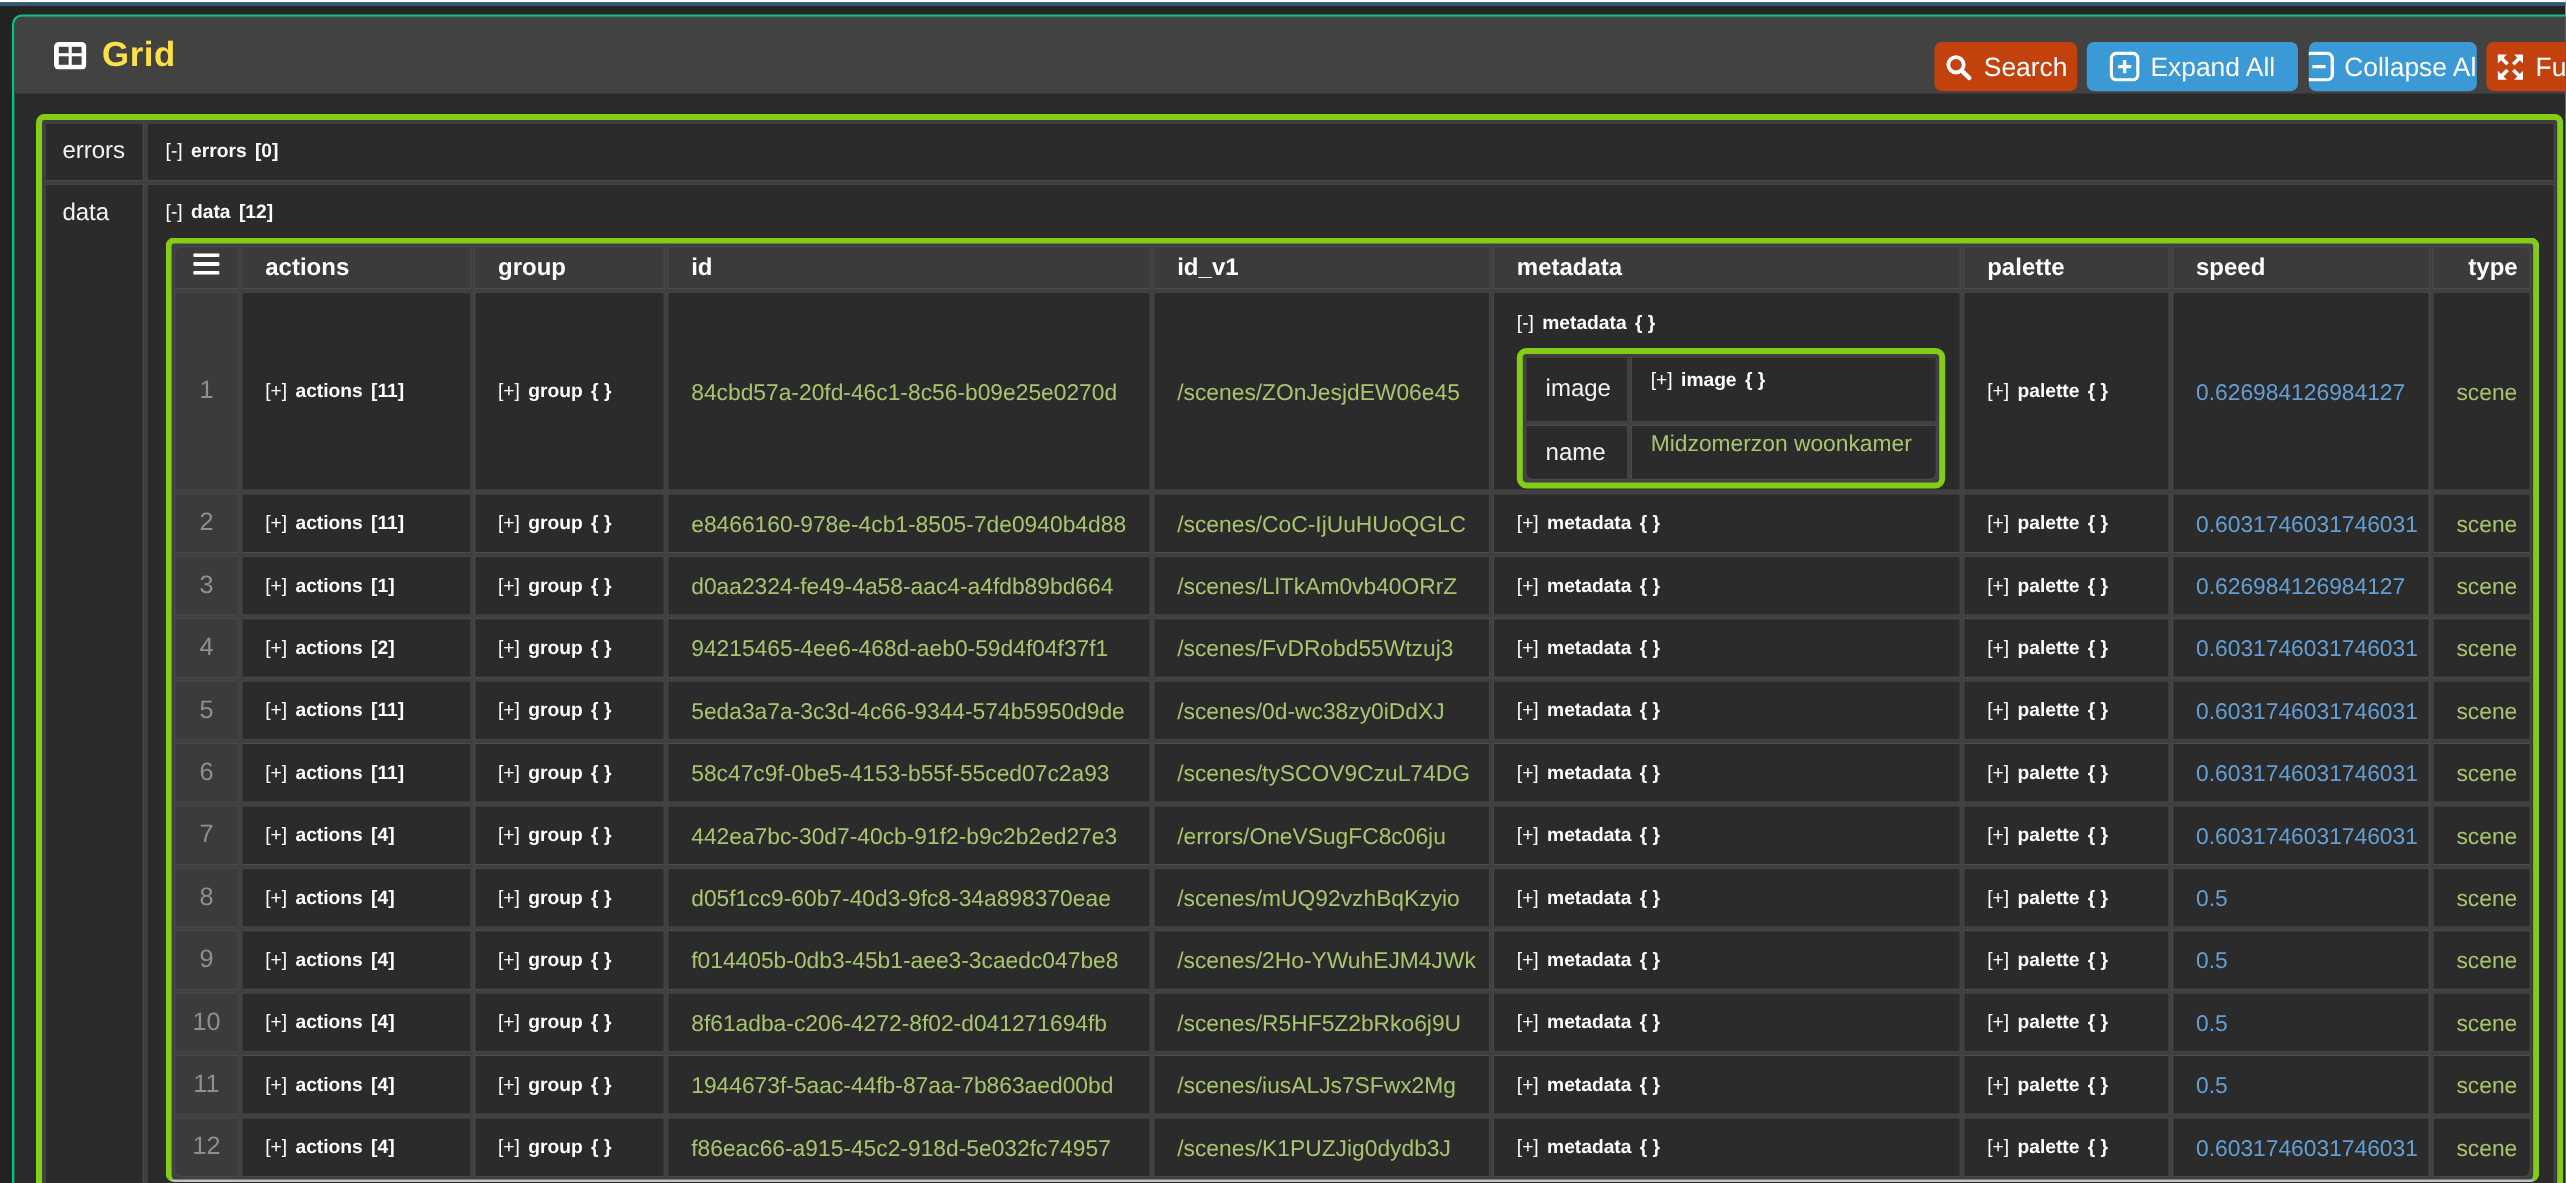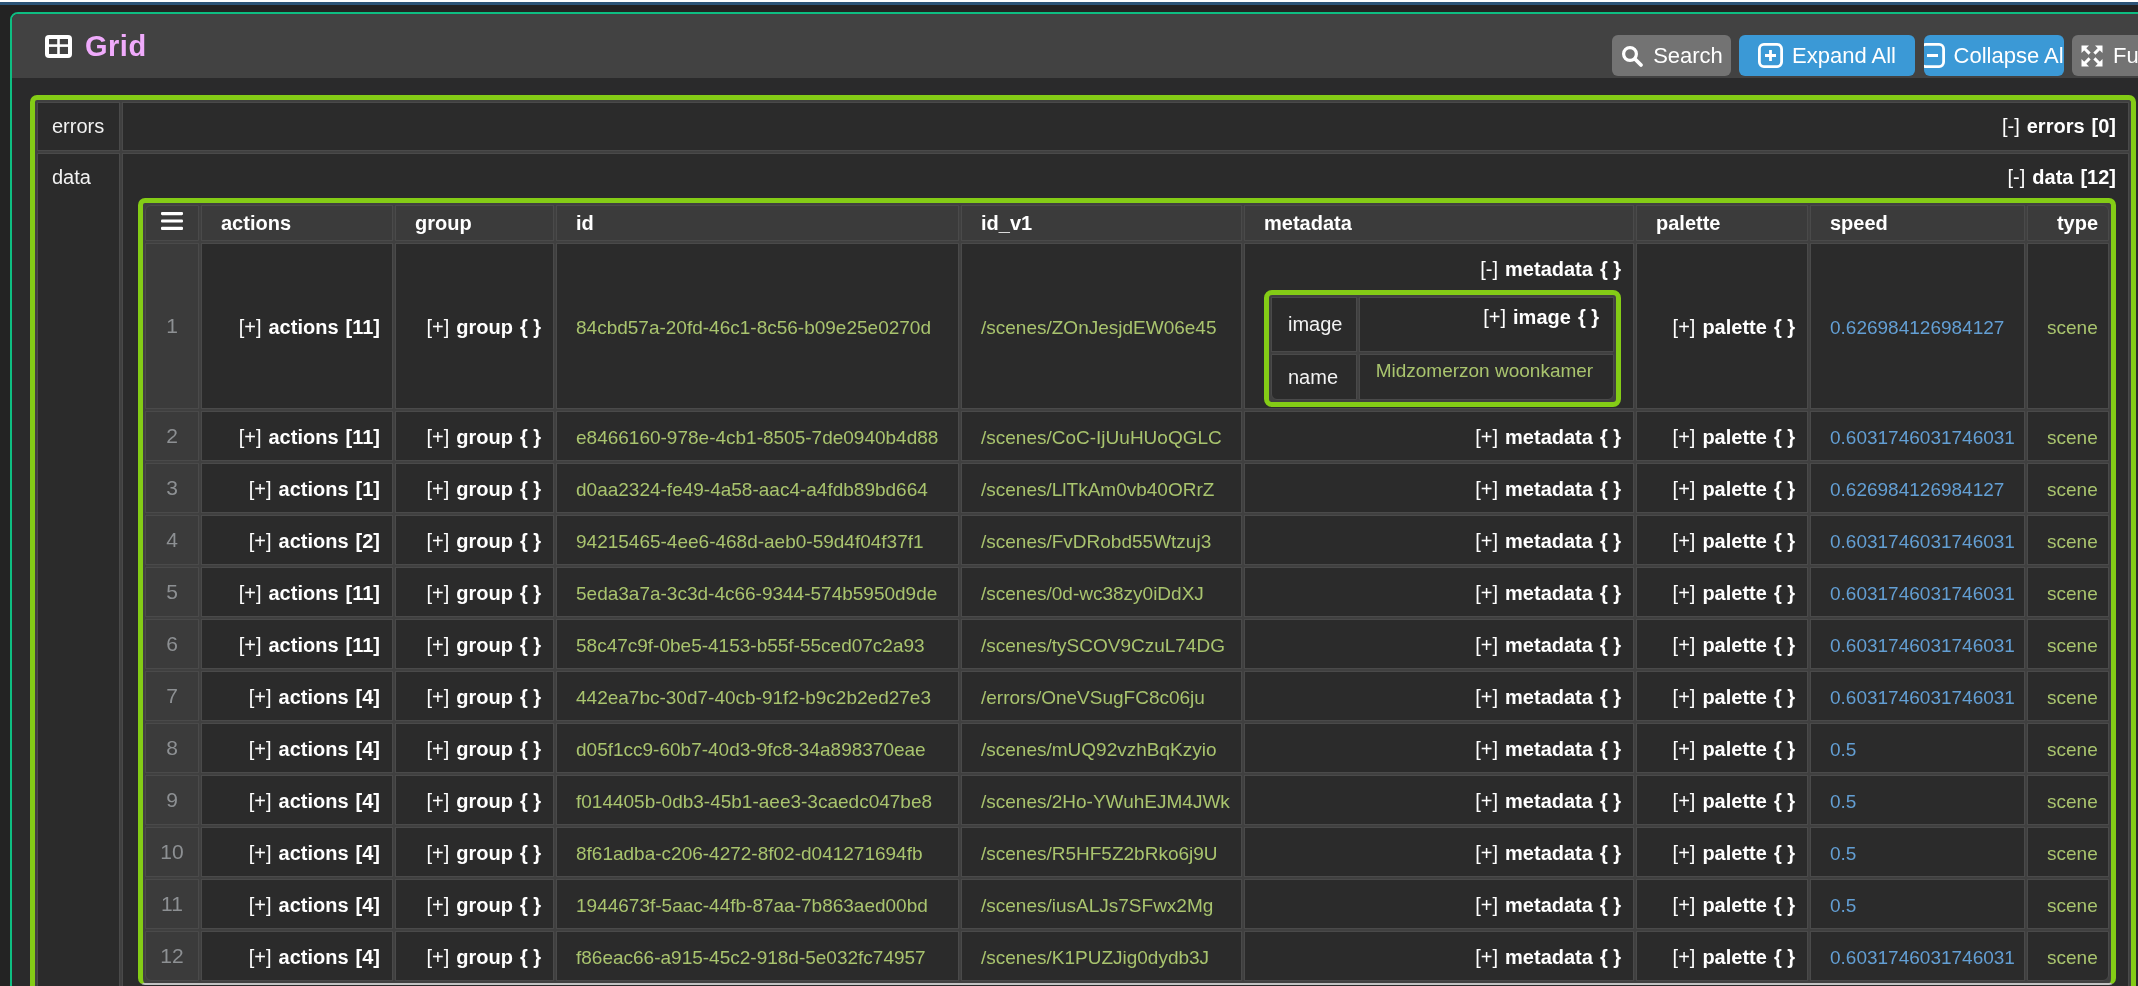--- a/index.html
+++ b/index.html
@@ -5,26 +5,26 @@
   * { box-sizing: border-box; margin: 0; padding: 0; }
   html, body { width: 2138px; height: 986px; overflow: hidden; }
   body { background: #ffffff; font-family: "Liberation Sans", sans-serif; }
   .stage { position: relative; width: 2138px; height: 986px; overflow: hidden; background: #ffffff; }
   .app { position: absolute; top: 2px; left: 0; width: 2300px; height: 984px;
          background: #232323; border-top: 3px solid #2d5578; }
   .card { position: absolute; top: 7px; left: 10px; width: 2272px; height: 1100px;
           border: 2px solid #0ebe82; border-radius: 8px; background: #2a2a2b; overflow: hidden; }
   .card-header { position: relative; height: 64px; background: #424242; display: flex; align-items: center; }
   .title-wrap { display: flex; align-items: center; gap: 13px; margin-left: 33px; }
-  .app-title { color: #f0abfc; font-size: 29px; font-weight: bold; letter-spacing: 0.5px; }
+  .app-title { color: #fde047; font-size: 29px; font-weight: bold; letter-spacing: 0.5px; }
   .toolbar { position: absolute; left: 1600px; top: 21px; display: flex; }
   .btn { display: flex; align-items: center; justify-content: center; gap: 9px; height: 41px;
          border: none; border-radius: 6px; color: #ffffff; font-family: "Liberation Sans", sans-serif;
          font-size: 22px; cursor: pointer; white-space: nowrap; overflow: hidden; flex: none; }
-  .btn.dark { background: #737373; }
+  .btn.dark { background: #c2410c; }
   .btn.bright { background: #3b99d6; }
   .btn-search { width: 119px; }
   .btn-expand { width: 176px; margin-left: 8px; }
   .btn-collapse { width: 140px; margin-left: 9px; }
   .btn-full { width: 186px; margin-left: 8px; justify-content: flex-start; padding-left: 8px; gap: 9px; }
 
   .card-body { position: relative; }
 
   
   table.jg { border-collapse: separate; border-spacing: 2px; background: #404040;
@@ -32,21 +32,21 @@
   table.outer, table.grid { border-bottom-width: 2px; border-bottom-color: #c2c2c2; }
   table.jg td, table.jg th { border: 1px solid #4a4a4a; background: #2b2b2b;
              font-size: 20px; color: #ffffff; vertical-align: middle; white-space: nowrap; overflow: hidden; }
 
   
   table.outer { margin: 17px 0 0 18px; }
   table.outer > tbody > tr > td.key { width: 83px; padding: 12px 8px 10px 14px;
              vertical-align: top; color: #f2f2f2; }
   table.outer > tbody > tr > td.val { padding: 7px 12px 7px 15px; vertical-align: top; }
 
-  .expline { white-space: nowrap; font-size: 20px; text-align: right; }
+  .expline { white-space: nowrap; font-size: 16px; }
   .expline .tog { color: #ffffff; font-weight: normal; cursor: pointer; }
   .expline b { font-weight: bold; margin-left: 7px; }
   .rootline { line-height: 33px; }
 
   
   table.grid { table-layout: fixed; width: 1970px; margin-top: 4px; }
   table.grid th { background: #3b3b3b; font-weight: bold; text-align: left;
                   padding: 0 0 0 19px; height: 36px; }
   table.grid th.idx, table.grid td.idx { background: #3b3b3b; text-align: center; padding: 0; }
   table.grid td.idx { color: #8d9093; font-size: 21px; }

